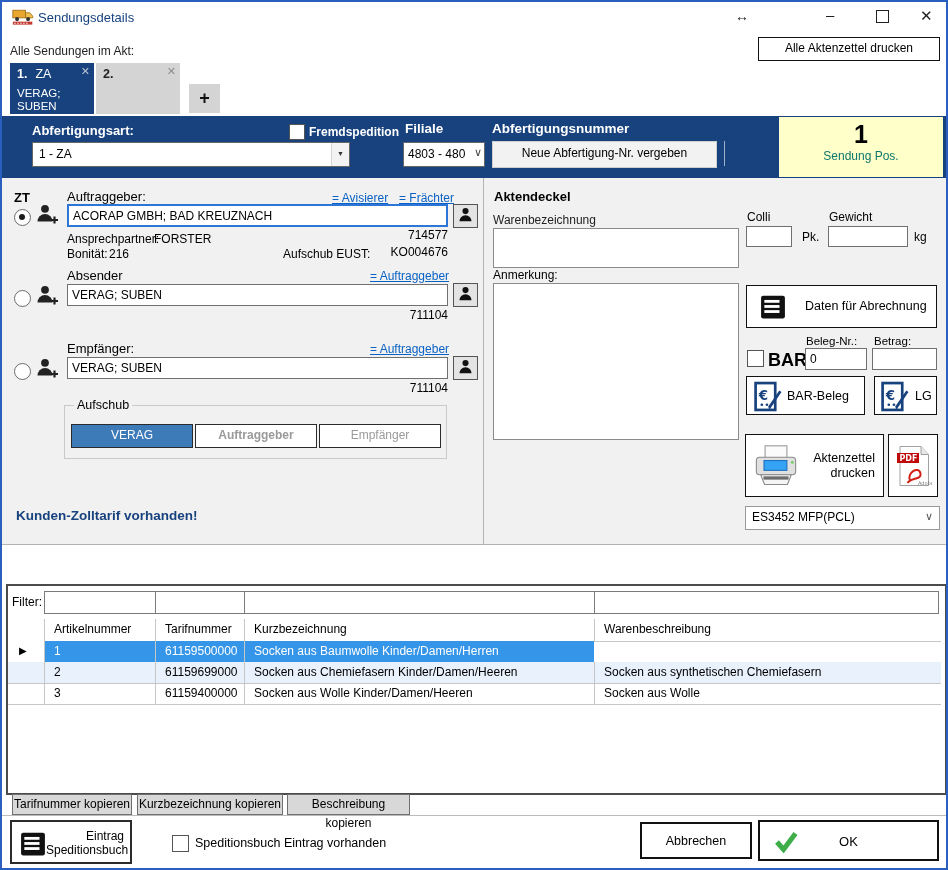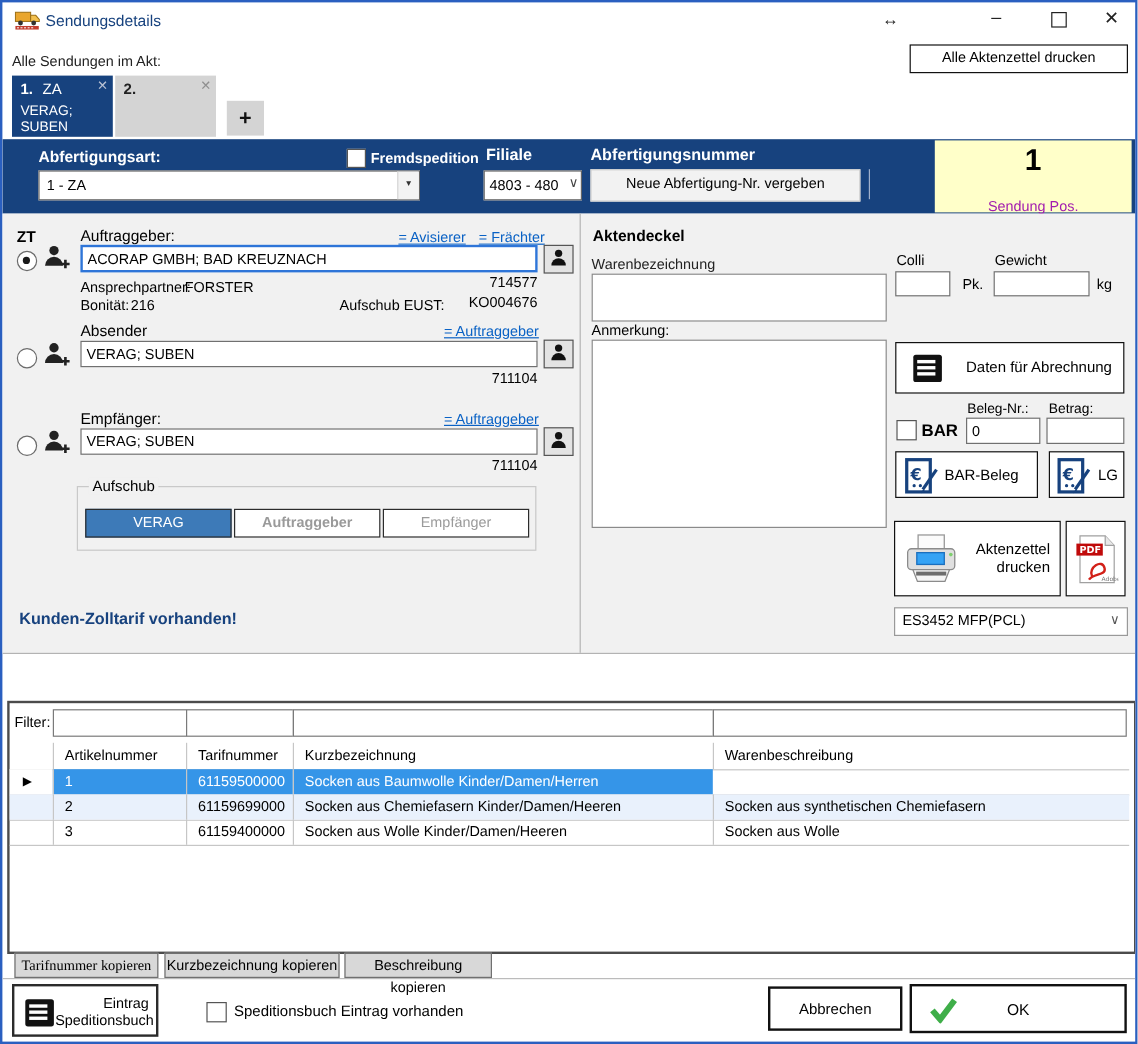--- a/index.html
+++ b/index.html
@@ -43,21 +43,21 @@
   .ban-fil-lbl{left:403px;top:5px;font-size:13.5px;}
   .ban-fil-sel{position:absolute;left:401px;top:26px;width:80px;height:23px;background:#fff;border:1px solid #666;overflow:hidden;}
   .ban-fil-sel .val{position:absolute;left:4px;top:4px;white-space:nowrap;}
   .ban-fil-sel .chev{position:absolute;right:2px;top:3px;color:#444;font-size:11px;}
   .ban-abf-lbl{left:490px;top:5px;font-size:13.5px;}
   .ban-neue{position:absolute;left:490px;top:25px;width:223px;height:25px;background:#f2f2f2;border:1px solid #cfcfcf;
     text-align:center;line-height:23px;font-size:12px;color:#000;}
   .ban-vline{position:absolute;left:722px;top:25px;width:1px;height:25px;background:#9fb0cc;}
   .ban-yellow{position:absolute;left:777px;top:1px;width:164px;height:60px;background:#ffffc9;text-align:center;}
   .ban-yellow .num{display:block;font-size:25px;font-weight:bold;margin-top:3px;color:#000;}
-  .ban-yellow .cap{display:block;font-size:12px;margin-top:16px;color:#a21caf;}
+  .ban-yellow .cap{display:block;font-size:12px;margin-top:0;color:#0f766e;}
   
   .main-bg{left:0;top:176px;width:944px;height:366px;background:#f1f1f1;}
   .main-divider{left:481px;top:176px;width:1px;height:366px;background:#b3b3b3;}
   .main-bottom{left:0;top:542px;width:944px;height:1px;background:#b3b3b3;}
   .zt{left:12px;top:188px;font-weight:bold;font-size:13px;}
   .radio{width:15px;height:15px;border:1px solid #6b6b6b;border-radius:50%;background:#fff;}
   .radio.on::after{content:"";position:absolute;left:3.5px;top:3.5px;width:6px;height:6px;border-radius:50%;background:#1a1a1a;}
   .r1{left:12px;top:207px;}  .r2{left:12px;top:288px;}  .r3{left:12px;top:361px;}
   .pp1{left:34px;top:200px;} .pp2{left:34px;top:281px;} .pp3{left:34px;top:354px;}
   .fh{font-weight:normal;font-size:13px;}
@@ -94,21 +94,21 @@
   .pk-lbl{left:800px;top:228px;}
   .gew-lbl{left:827px;top:208px;} .gew-inp{left:826px;top:224px;width:80px;height:21px;}
   .kg-lbl{left:912px;top:228px;}
   .anm-lbl{left:491px;top:266px;}
   .anm-ta{left:491px;top:281px;width:246px;height:157px;}
   .btn{background:#fff;border:1px solid #111;cursor:pointer;box-sizing:border-box;}
   .abr-btn{left:744px;top:283px;width:191px;height:43px;}
   .abr-btn .ic{position:absolute;left:12px;top:8px;}
   .abr-btn .t{position:absolute;left:58px;top:13px;font-size:12.5px;}
   .bar-cb{left:745px;top:348px;width:15px;height:15px;background:#fff;border:1px solid #555;}
-  .bar-lbl{left:766px;top:348px;font-weight:bold;font-size:14px;}
+  .bar-lbl{left:766px;top:348px;font-weight:bold;font-size:18px;}
   .beleg-lbl{left:804px;top:333px;font-size:11.5px;}
   .beleg-inp{left:803px;top:346px;width:62px;height:22px;}
   .betrag-lbl{left:872px;top:333px;font-size:11.5px;}
   .betrag-inp{left:870px;top:346px;width:65px;height:22px;}
   .barbeleg-btn{left:744px;top:374px;width:119px;height:39px;}
   .barbeleg-btn .ic{position:absolute;left:6px;top:4px;}
   .barbeleg-btn .t{position:absolute;left:40px;top:12px;font-size:12.5px;}
   .lg-btn{left:872px;top:374px;width:63px;height:39px;}
   .lg-btn .ic{position:absolute;left:5px;top:4px;}
   .lg-btn .t{position:absolute;left:40px;top:12px;font-size:12.5px;}
@@ -132,21 +132,21 @@
   .csel{left:0;width:36px;border-left:none;}
   .c1{left:36px;width:111px;} .c2{left:147px;width:89px;} .c3{left:236px;width:350px;} .c4{left:586px;width:347px;}
   .trow{position:absolute;left:0;width:933px;height:21px;border-bottom:1px solid #c6c6c6;cursor:pointer;}
   .tr0{top:55px;} .tr1{top:76px;} .tr2{top:97px;}
   .trow.sel .cell{background:#3595e8;color:#fff;}
   .trow.sel .csel{background:#fff;color:#000;}
   .trow.alt .cell{background:#e9f1fc;}
   .trow .csel{font-size:10px;padding-top:4px;padding-left:11px;}
   
   .cpy{top:792px;height:21px;background:#d8d8d8;border:1px solid #707070;text-align:center;line-height:19px;font-size:12px;cursor:pointer;box-sizing:border-box;}
-  .cpy1{left:10px;width:120px;font-family:Liberation Serif, serif;} .cpy2{left:135px;width:146px;} .cpy3{left:285px;width:123px;}
+  .cpy1{left:10px;width:120px;} .cpy2{left:135px;width:146px;} .cpy3{left:285px;width:123px;}
   .foot-line{left:0;top:813px;width:944px;height:1px;background:#bbb;}
   .spd-btn{left:8px;top:818px;width:122px;height:44px;border:2px solid #2b2b2b;}
   .spd-btn .ic{position:absolute;left:8px;top:9px;}
   .spd-btn .t{position:absolute;right:6px;top:7px;width:78px;text-align:right;font-size:12px;line-height:14px;}
   .spd-cb{left:170px;top:833px;width:15px;height:15px;background:#fff;border:1px solid #555;}
   .spd-lbl{left:193px;top:834px;font-size:12.5px;}
   .abort-btn{left:638px;top:820px;width:112px;height:37px;border:2px solid #111;}
   .abort-btn .t{position:absolute;left:0;top:10px;width:100%;text-align:center;font-size:12.5px;}
   .ok-btn{left:756px;top:818px;width:181px;height:41px;border:2px solid #111;}
   .ok-btn .ic{position:absolute;left:14px;top:9px;}

